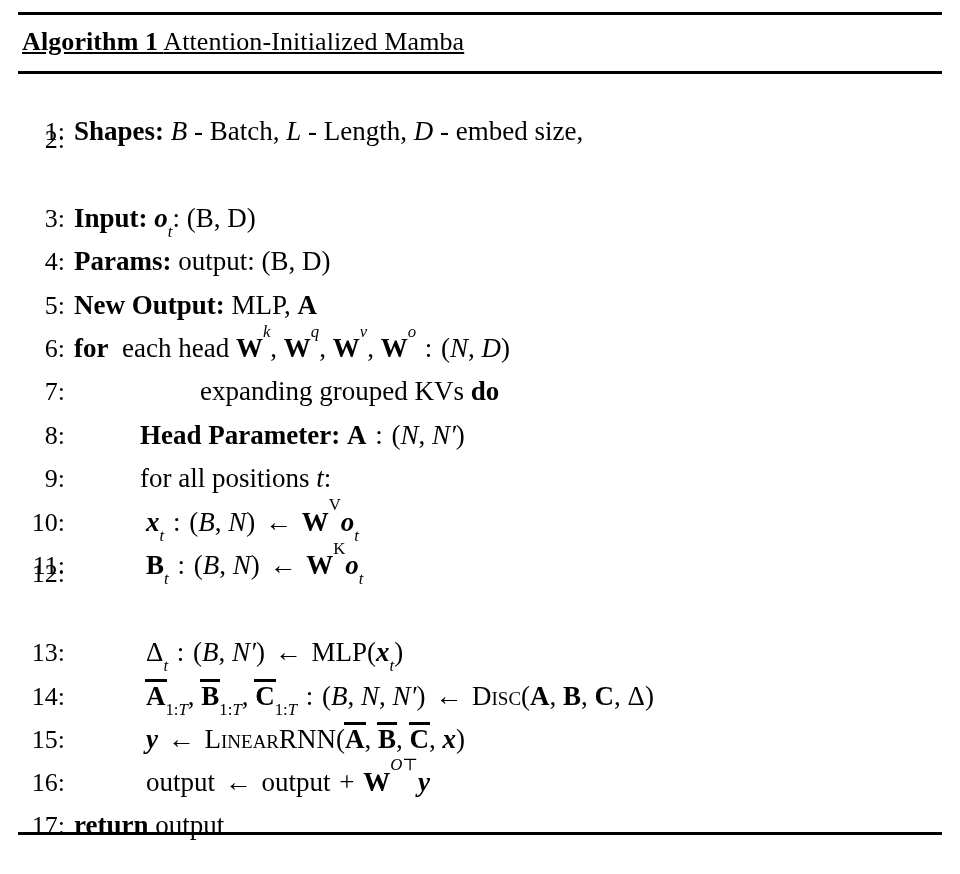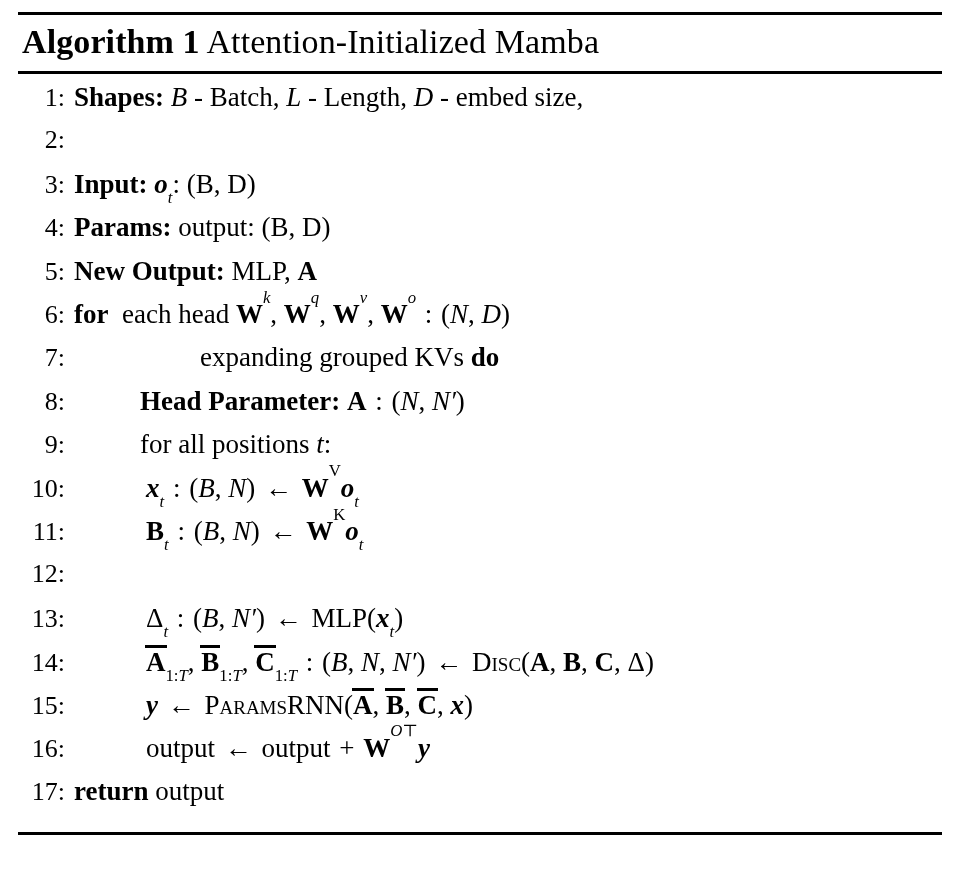--- a/index.html
+++ b/index.html
@@ -24,25 +24,26 @@
 
   .rule {
     background: #000000;
     width: 100%;
   }
   .rule-top    { height: 3px; }
   .rule-header { height: 3px; margin-top: 3px; }
   .rule-bottom { height: 3px; margin-top: 6px; }
 
   .algo-title {
-    font-size: 34px;
+    font-size: 26px;
     line-height: 53px;
     padding-left: 4px;
     white-space: nowrap;
     letter-spacing: 0.1px;
+    text-decoration: underline;
   }
   .algo-title .kw { font-weight: bold; }
 
   .body-lines {
     padding-top: 8px;
     padding-bottom: 6px;
   }
 
   .line {
     display: flex;
@@ -54,21 +55,21 @@
 
   .lineno {
     width: 56px;
     min-width: 56px;
     text-align: right;
     padding-right: 9px;
     box-sizing: border-box;
     font-size: 26px;
   }
 
-  .content { position: relative; }
+  .content { position: relative; margin-top: 34px; }
 
   
   .ind-0  { padding-left: 0px; }
   .ind-2  { padding-left: 66px; text-align: center; }
   .ind-3  { padding-left: 72px; }
   .ind-cont { padding-left: 126px; }
 
   b  { font-weight: bold; }
   .mi { font-style: italic; font-family: "Liberation Serif", serif; }
   .up { font-style: normal; }
@@ -186,21 +187,21 @@
       <span class="content ind-3"><span class="up">Δ</span><sub>t</sub> <span class="op">:</span> (<span class="mi">B</span>,&nbsp;<span class="mi">N</span><span class="prime">′</span>) <span class="arrow">←</span> MLP(<span class="bit">x</span><sub>t</sub>)</span>
     </div>
 
     <div class="line">
       <span class="lineno">14:</span>
       <span class="content ind-3"><span class="ovl"><span class="bup">A</span></span><sub class="upr">1:<span class="mi">T</span></sub>, <span class="ovl"><span class="bup">B</span></span><sub class="upr">1:<span class="mi">T</span></sub>, <span class="ovl"><span class="bup">C</span></span><sub class="upr">1:<span class="mi">T</span></sub> <span class="op">:</span> (<span class="mi">B</span>,&nbsp;<span class="mi">N</span>,&nbsp;<span class="mi">N</span><span class="prime">′</span>) <span class="arrow">←</span> <span class="sc">Disc</span>(<span class="bup">A</span>,&nbsp;<span class="bup">B</span>,&nbsp;<span class="bup">C</span>,&nbsp;Δ)</span>
     </div>
 
     <div class="line">
       <span class="lineno">15:</span>
-      <span class="content ind-3"><span class="bit">y</span> <span class="arrow">←</span> <span class="sc">Params</span>RNN(<span class="ovl"><span class="bup">A</span></span>,&nbsp;<span class="ovl"><span class="bup">B</span></span>,&nbsp;<span class="ovl"><span class="bup">C</span></span>,&nbsp;<span class="bit">x</span>)</span>
+      <span class="content ind-3"><span class="bit">y</span> <span class="arrow">←</span> <span class="sc">Linear</span>RNN(<span class="ovl"><span class="bup">A</span></span>,&nbsp;<span class="ovl"><span class="bup">B</span></span>,&nbsp;<span class="ovl"><span class="bup">C</span></span>,&nbsp;<span class="bit">x</span>)</span>
     </div>
 
     <div class="line">
       <span class="lineno">16:</span>
       <span class="content ind-3">output <span class="arrow">←</span> output <span class="op">+</span> <span class="bup">W</span><sup class="upr"><span class="mi">O</span>⊤</sup><span class="bit">y</span></span>
     </div>
 
     <div class="line">
       <span class="lineno">17:</span>
       <span class="content ind-0"><b>return</b> output</span>

